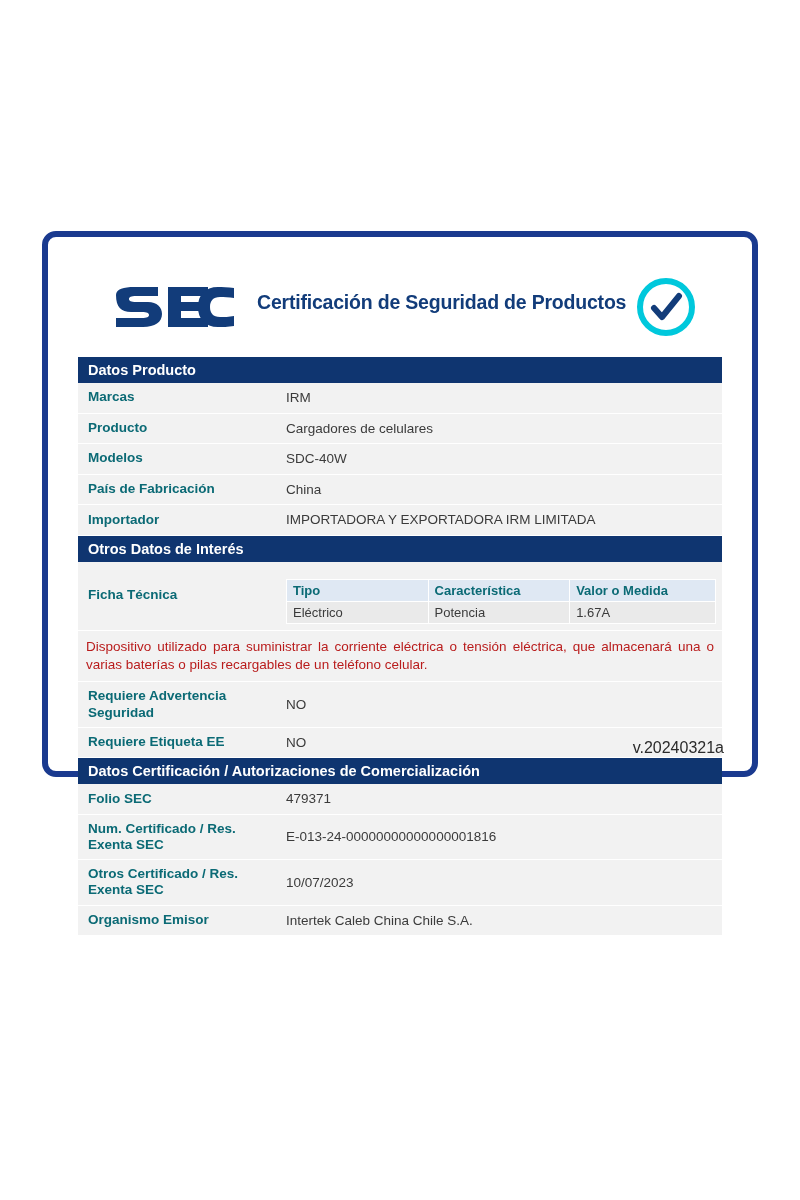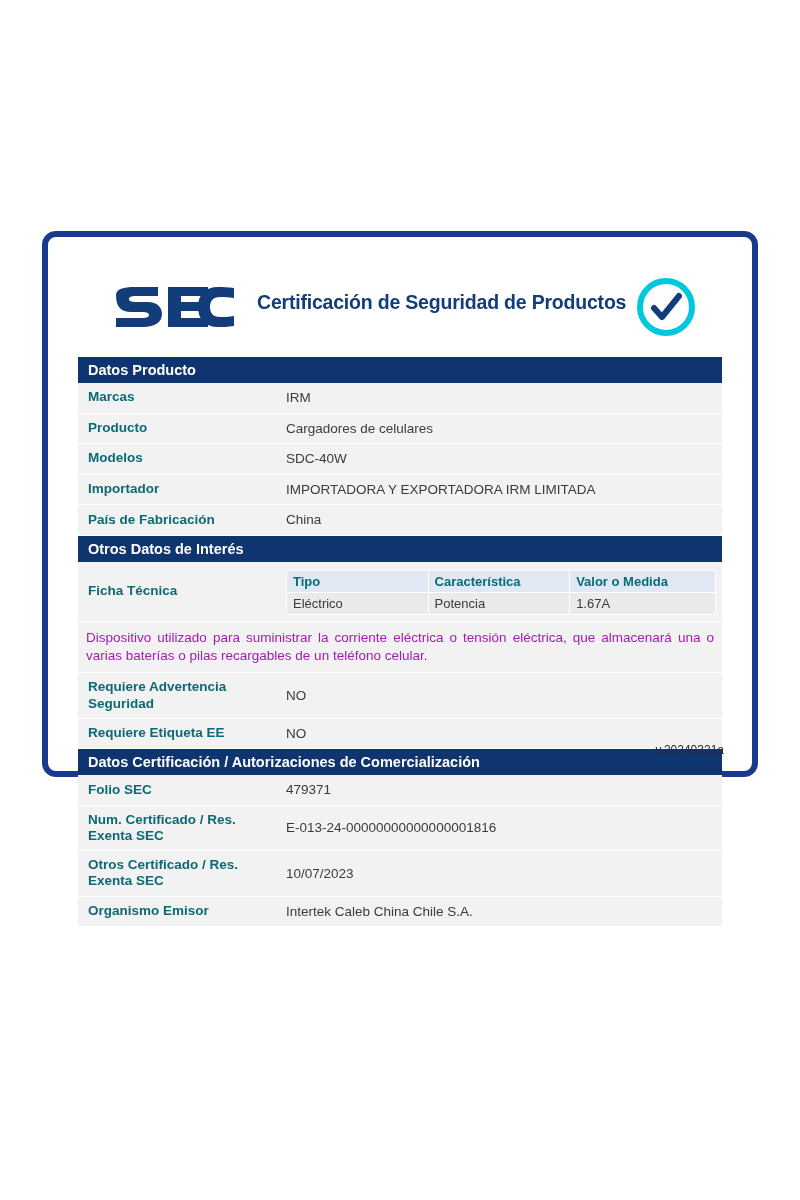--- a/index.html
+++ b/index.html
@@ -115,30 +115,30 @@
     color: #3b3b3b;
     font-size: 13.5px;
     display: flex;
     align-items: center;
     line-height: 1.3;
   }
 
   .cell-value.just {
     display: block;
     text-align: justify;
-    color: #a21caf;
+    color: #b91c1c;
     line-height: 1.32;
     padding-top: 7px;
     padding-bottom: 8px;
   }
 
   
   .ficha-wrap {
     flex: 1;
-    padding: 8px 6px 6px 8px;
+    padding: 17px 6px 6px 8px;
     box-sizing: border-box;
   }
 
   .ficha {
     width: 100%;
     border-collapse: collapse;
     font-size: 13px;
   }
 
   .ficha th {
@@ -161,21 +161,21 @@
   }
 
   .ficha .col1 { width: 33%; }
   .ficha .col2 { width: 33%; }
   .ficha .col3 { width: 34%; }
 
   .version {
     position: absolute;
     right: 28px;
     bottom: 14px;
-    font-size: 12px;
+    font-size: 16px;
     color: #2b2b2b;
   }
 
   .label-2line { line-height: 1.2; }
 </style>
 </head>
 <body>
 
 <div class="page">
   <div class="card">
@@ -210,26 +210,26 @@
         </div>
         <div class="row">
           <div class="cell-label">Producto</div>
           <div class="cell-value">Cargadores de celulares</div>
         </div>
         <div class="row">
           <div class="cell-label">Modelos</div>
           <div class="cell-value">SDC-40W</div>
         </div>
         <div class="row">
+          <div class="cell-label">País de Fabricación</div>
+          <div class="cell-value">China</div>
+        </div>
+        <div class="row">
           <div class="cell-label">Importador</div>
           <div class="cell-value">IMPORTADORA Y EXPORTADORA IRM LIMITADA</div>
-        </div>
-        <div class="row">
-          <div class="cell-label">País de Fabricación</div>
-          <div class="cell-value">China</div>
         </div>
 
         <div class="section-bar">Otros Datos de Interés</div>
 
         <div class="row">
           <div class="cell-label">Ficha Técnica</div>
           <div class="ficha-wrap">
             <table class="ficha">
               <thead>
                 <tr>

